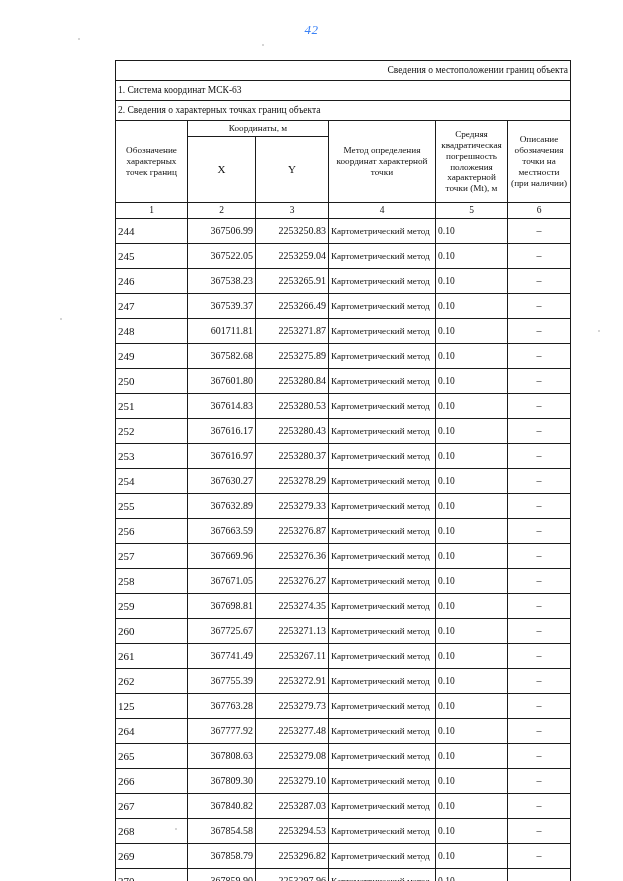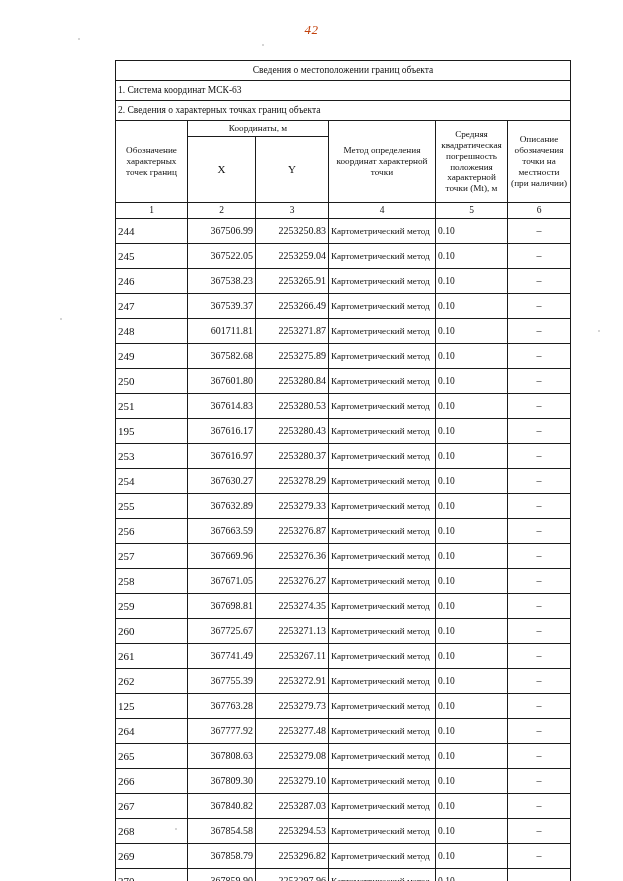--- a/index.html
+++ b/index.html
@@ -20,21 +20,21 @@
   
   .page-number {
     position: absolute;
     top: 22px;
     left: 0;
     width: 623px;
     text-align: center;
     font-size: 13px;
     font-style: italic;
     letter-spacing: 0.5px;
-    color: #c2410c;
+    color: #3b82f6;
   }
 
   
   .speck {
     position: absolute;
     background: #9a9a9a;
     border-radius: 50%;
     opacity: .55;
   }
 
@@ -51,21 +51,21 @@
   .doc-table td, .doc-table th {
     border: 1px solid #1b1b1b;
     padding: 1px 2px;
     vertical-align: middle;
     font-weight: normal;
   }
 
   
   .banner-center {
     height: 17px;
-    text-align: center;
+    text-align: right;
     font-size: 9.5px;
   }
   .banner-left {
     height: 17px;
     text-align: left;
     padding-left: 4px;
     font-size: 9.5px;
   }
 
   
@@ -220,21 +220,21 @@
       </tr>
       <tr class="data">
         <td class="c-num">251</td>
         <td class="c-coord">367614.83</td>
         <td class="c-coord">2253280.53</td>
         <td class="c-meth">Картометрический метод</td>
         <td class="c-mt">0.10</td>
         <td class="c-desc">–</td>
       </tr>
       <tr class="data">
-        <td class="c-num">195</td>
+        <td class="c-num">252</td>
         <td class="c-coord">367616.17</td>
         <td class="c-coord">2253280.43</td>
         <td class="c-meth">Картометрический метод</td>
         <td class="c-mt">0.10</td>
         <td class="c-desc">–</td>
       </tr>
       <tr class="data">
         <td class="c-num">253</td>
         <td class="c-coord">367616.97</td>
         <td class="c-coord">2253280.37</td>

